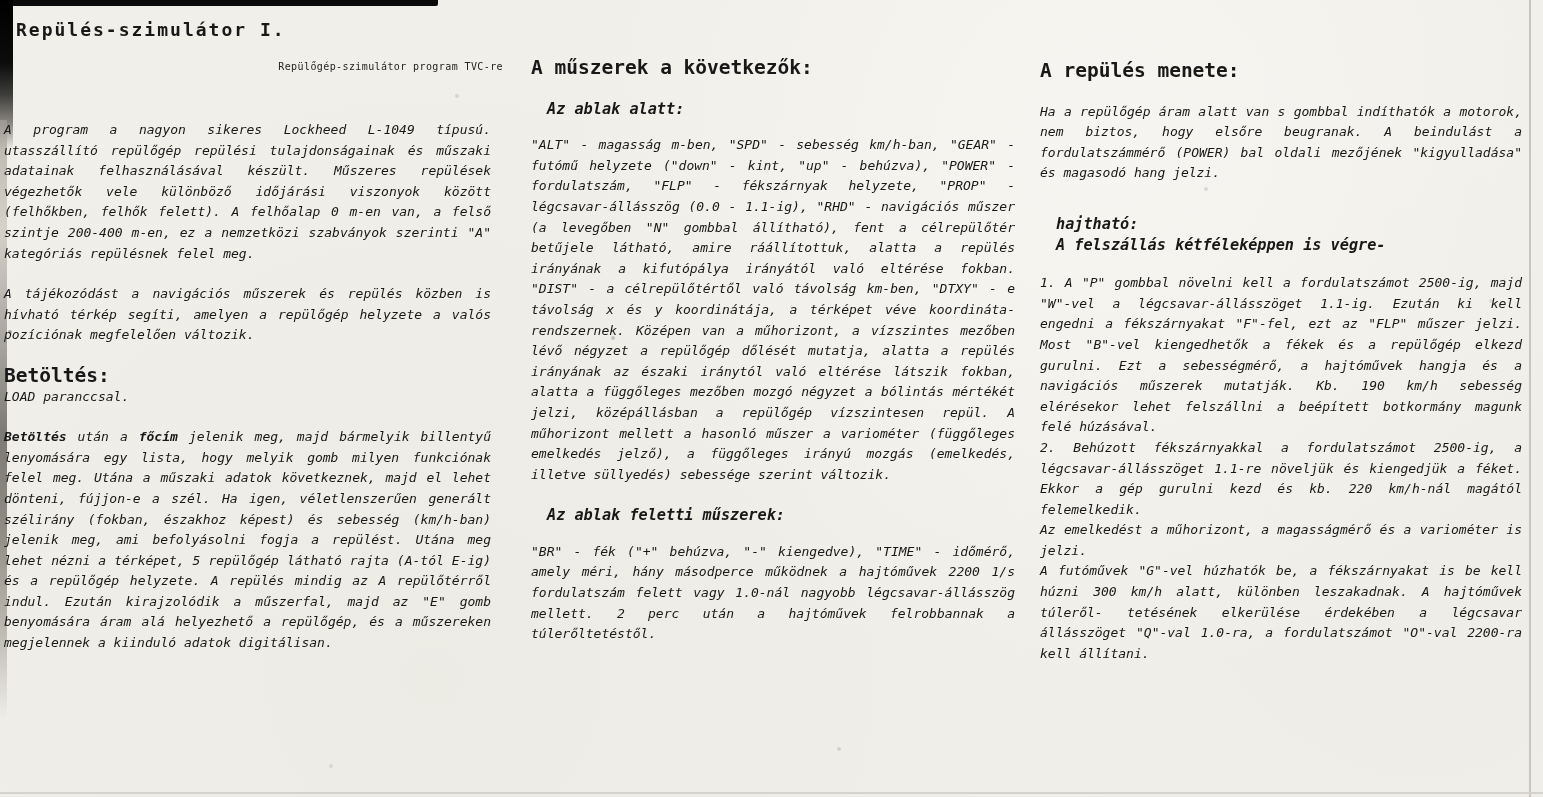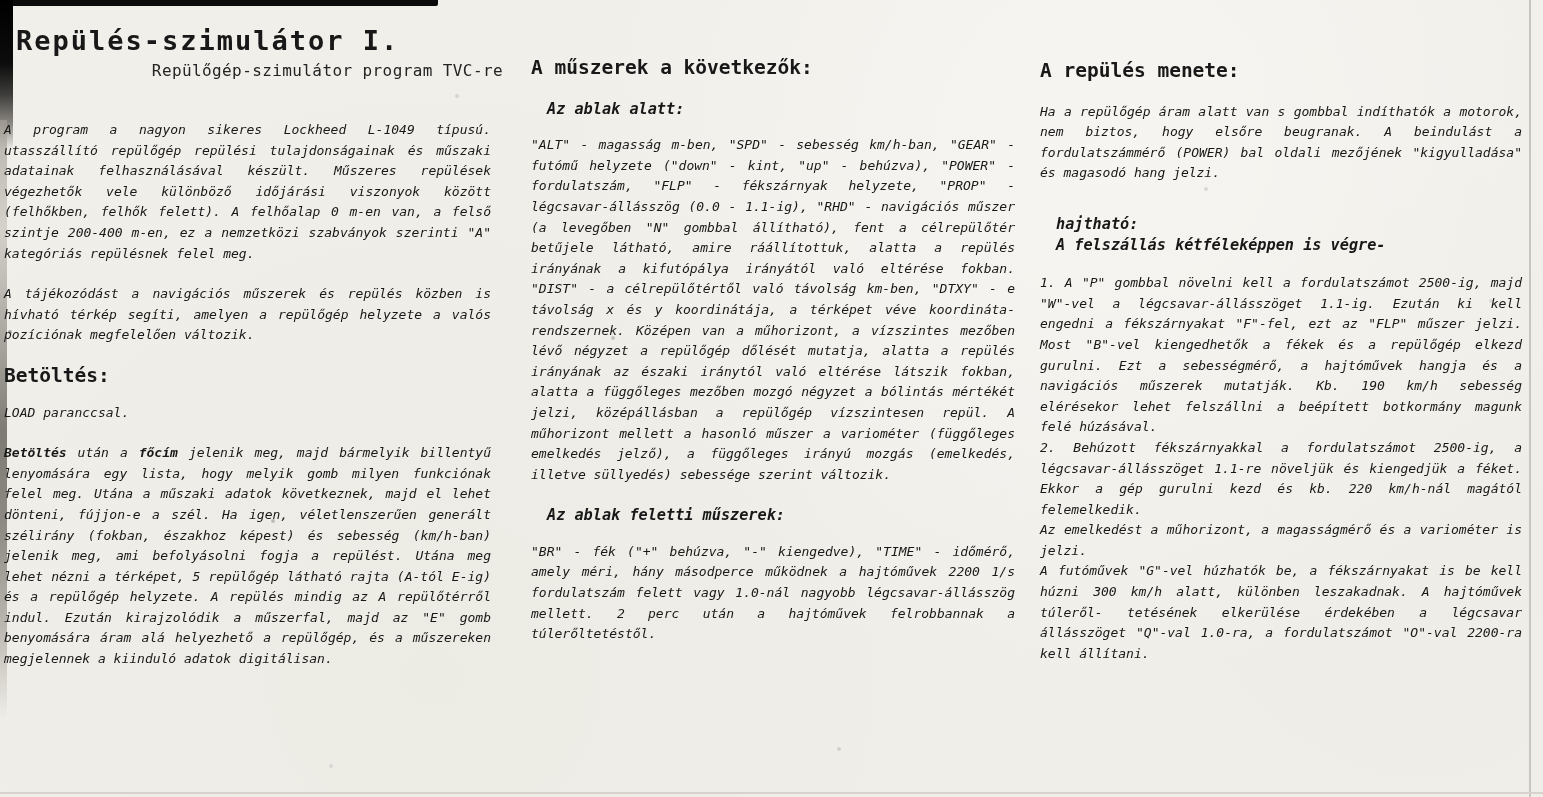--- a/index.html
+++ b/index.html
@@ -29,34 +29,34 @@
       272px 520px 0 1px rgba(80,80,80,.30),
       612px 337px 0 1px rgba(90,90,90,.28),
       456px 95px  0 1px rgba(120,120,120,.22),
       1205px 188px 0 1px rgba(110,110,110,.20),
       838px 748px 0 1px rgba(110,110,110,.22),
       330px 765px 0 1px rgba(120,120,120,.18),
       1490px 300px 0 1px rgba(120,120,120,.18);}
 
   .page-title{
     position:absolute;left:16px;top:7px;
-    font-size:27px;font-weight:bold;letter-spacing:2px;white-space:nowrap;
+    font-size:18px;font-weight:bold;letter-spacing:2px;white-space:nowrap;
   }
   .page-subtitle{
     position:absolute;left:16px;top:61px;width:487px;
-    font-size:16px;letter-spacing:.4px;text-align:right;color:#242424;
+    font-size:10px;letter-spacing:.4px;text-align:right;color:#242424;
   }
   .col{position:absolute;font-size:13px;line-height:20.6px;text-align:justify;}
   .col-1{left:4px;top:120px;width:487px;}
   .col-2{left:531px;top:58px;width:484px;}
   .col-3{left:1040px;top:61px;width:482px;}
   .para{margin:0 0 20px 0;font-style:italic;}
   .para.tight{margin-bottom:0;}
   .head{font-weight:bold;margin:0 0 20px 0;text-align:left;}
-  .head.tight{margin-bottom:16px;}
+  .head.tight{margin-bottom:0;}
   .subhead{font-style:italic;margin:16px;text-align:left;}
   .subhead.gap-above{margin-top:30px;}
   .subhead.gap-below{margin-bottom:18px;}
   .sub-line{display:block;}
   b{font-weight:bold;}
 </style>
 </head>
 <body>
 
 <div class="page">

